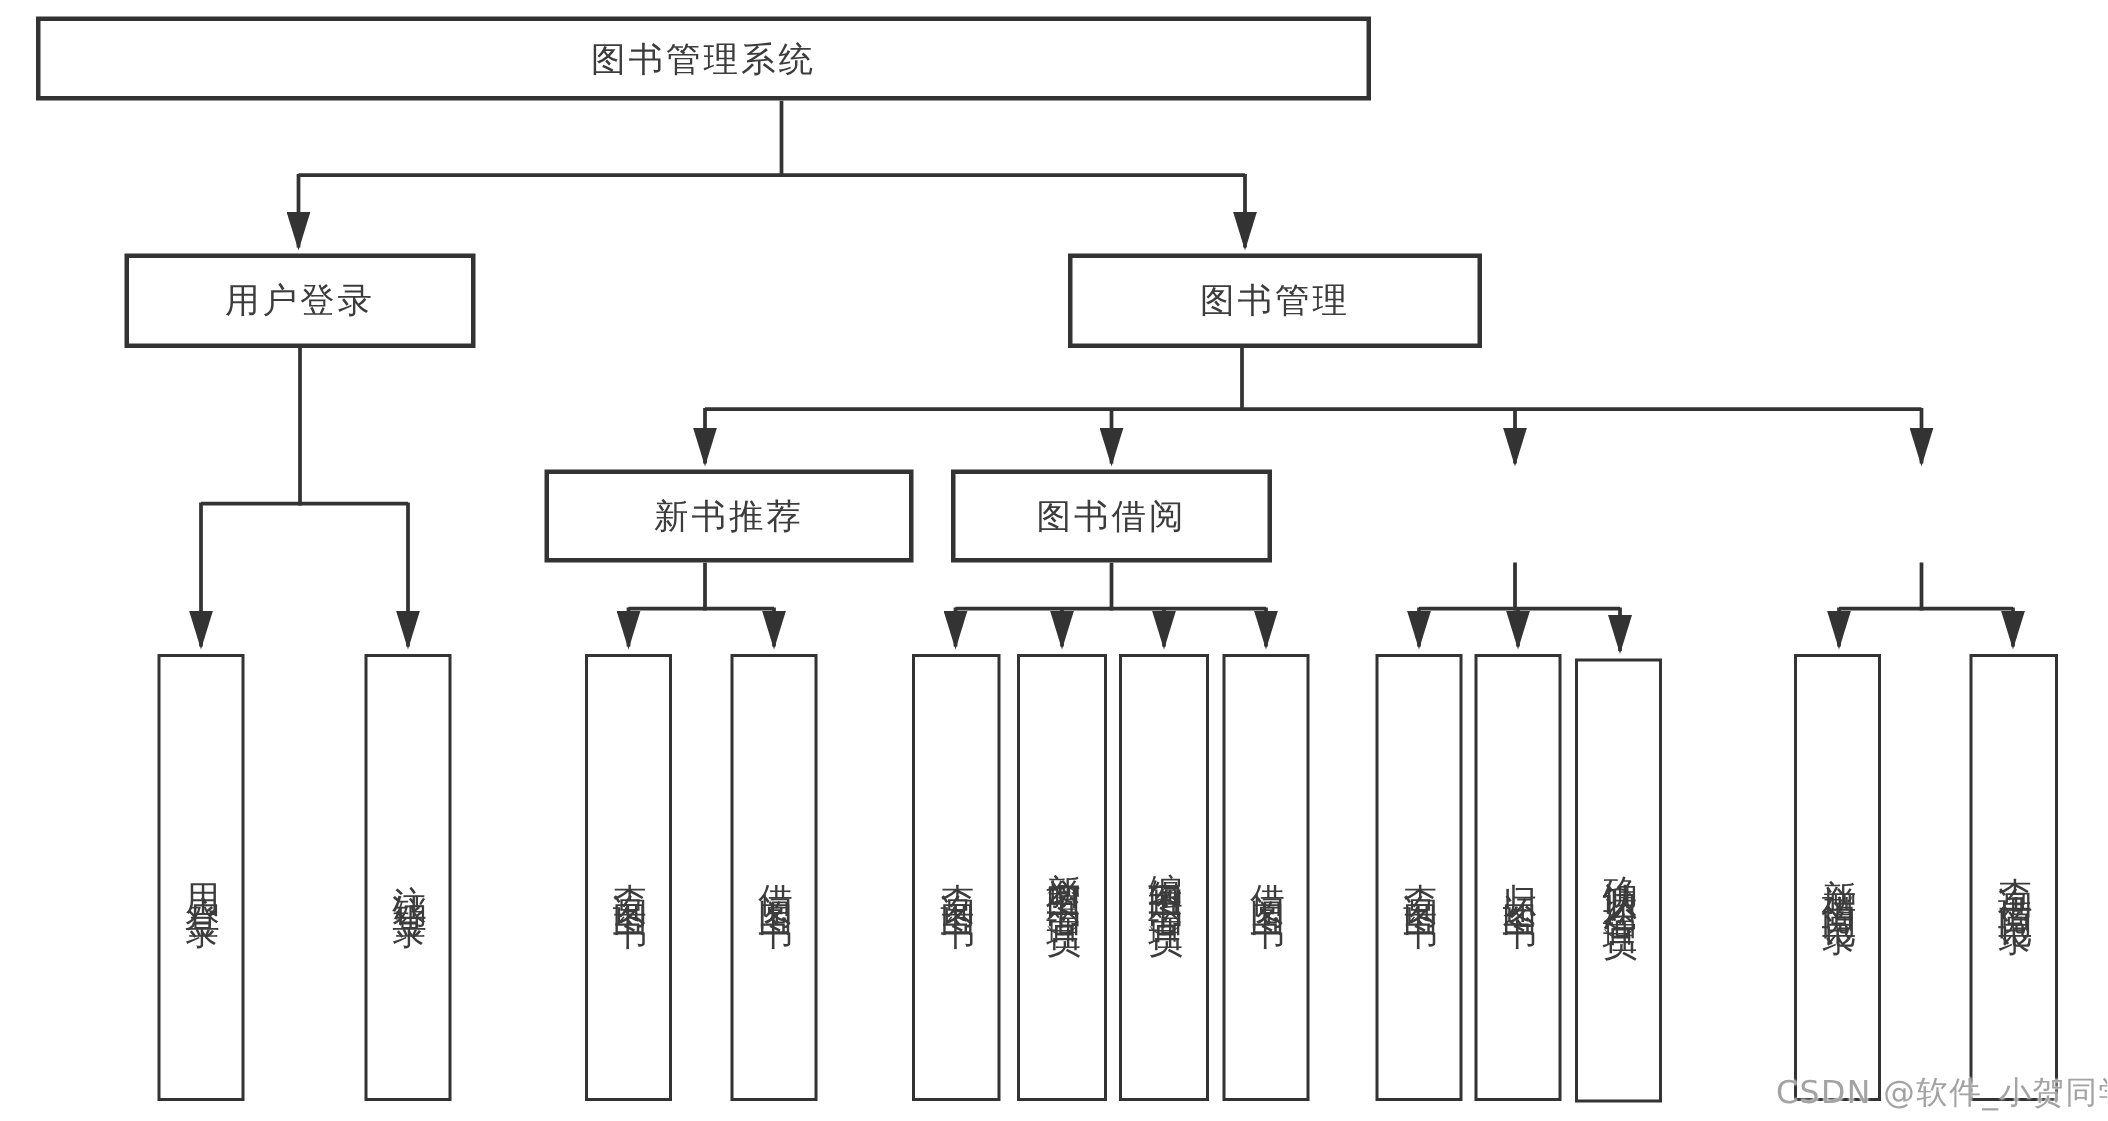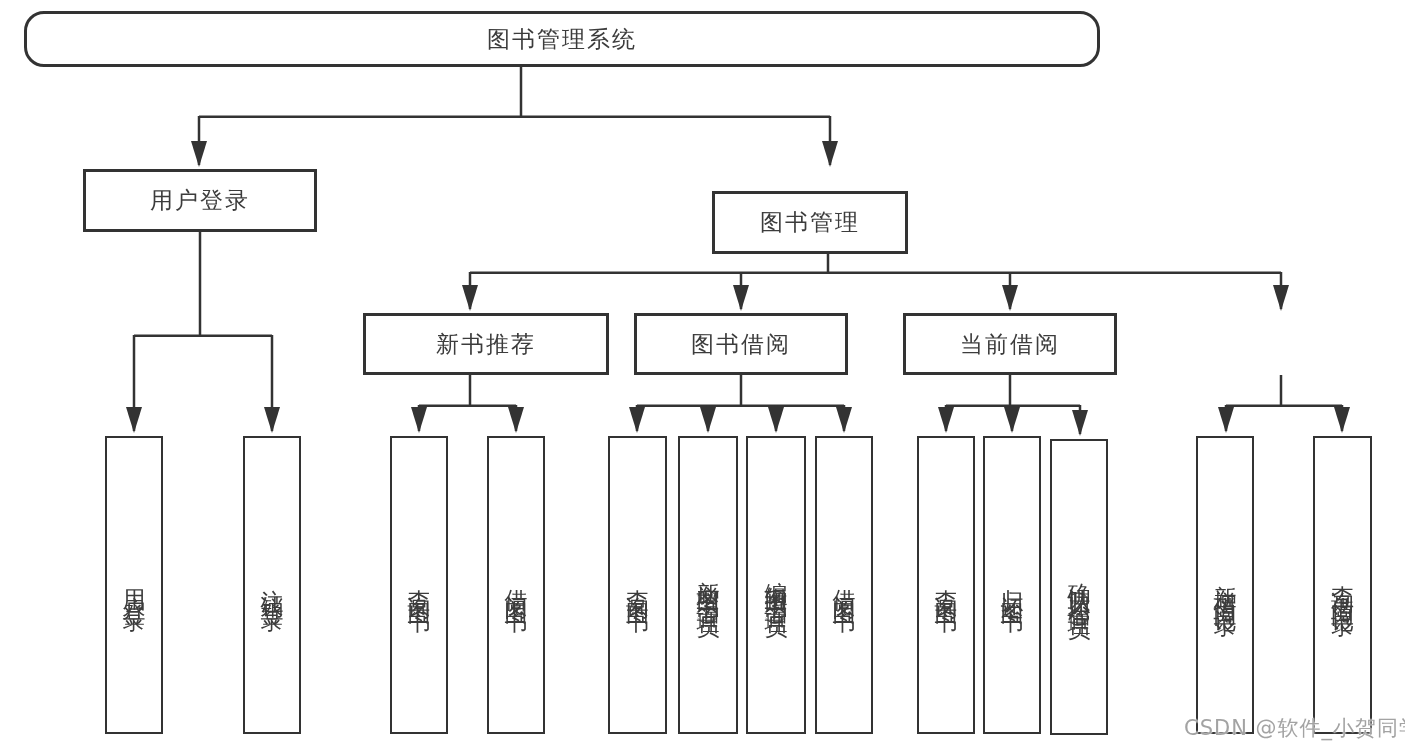--- a/index.html
+++ b/index.html
@@ -109,39 +109,36 @@
       <line x1="1012" y1="405" x2="1012" y2="431" marker-end="url(#arrow)"></line>
       <line x1="1080" y1="405" x2="1080" y2="434" marker-end="url(#arrow)"></line>
 
       <line x1="1281" y1="375" x2="1281" y2="407"></line>
       <line x1="1226" y1="405.75" x2="1342" y2="405.75"></line>
       <line x1="1226" y1="405" x2="1226" y2="431" marker-end="url(#arrow)"></line>
       <line x1="1342" y1="405" x2="1342" y2="431" marker-end="url(#arrow)"></line>
     </g>
   </svg>
 
-  <div class="box" style="left:24px; top:11px; width:1076px; height:56px;border-radius:20px;">
+  <div class="box" style="left:24px; top:11px; width:890px; height:56px;">
     <span>图书管理系统</span>
   </div>
 
   <div class="box" style="left:83px; top:169px; width:234px; height:63px;">
     <span>用户登录</span>
   </div>
-  <div class="box" style="left:712px; top:169px; width:196px; height:63px;margin-top:22px;">
+  <div class="box" style="left:712px; top:169px; width:276px; height:63px;">
     <span>图书管理</span>
   </div>
 
   <div class="box" style="left:363px; top:313px; width:246px; height:62px;">
     <span>新书推荐</span>
   </div>
   <div class="box" style="left:634px; top:313px; width:214px; height:62px;align-items:center;">
     <span>图书借阅</span>
-  </div>
-  <div class="box" style="left:903px; top:313px; width:214px; height:62px;">
-    <span>当前借阅</span>
   </div>
 
   <div class="vbox" style="left:105px; width:58px;">
     <span class="vtext">用户登录</span>
   </div>
   <div class="vbox" style="left:243px; width:58px;">
     <span class="vtext">注销登录</span>
   </div>
 
   <div class="vbox" style="left:390px; width:58px;">

